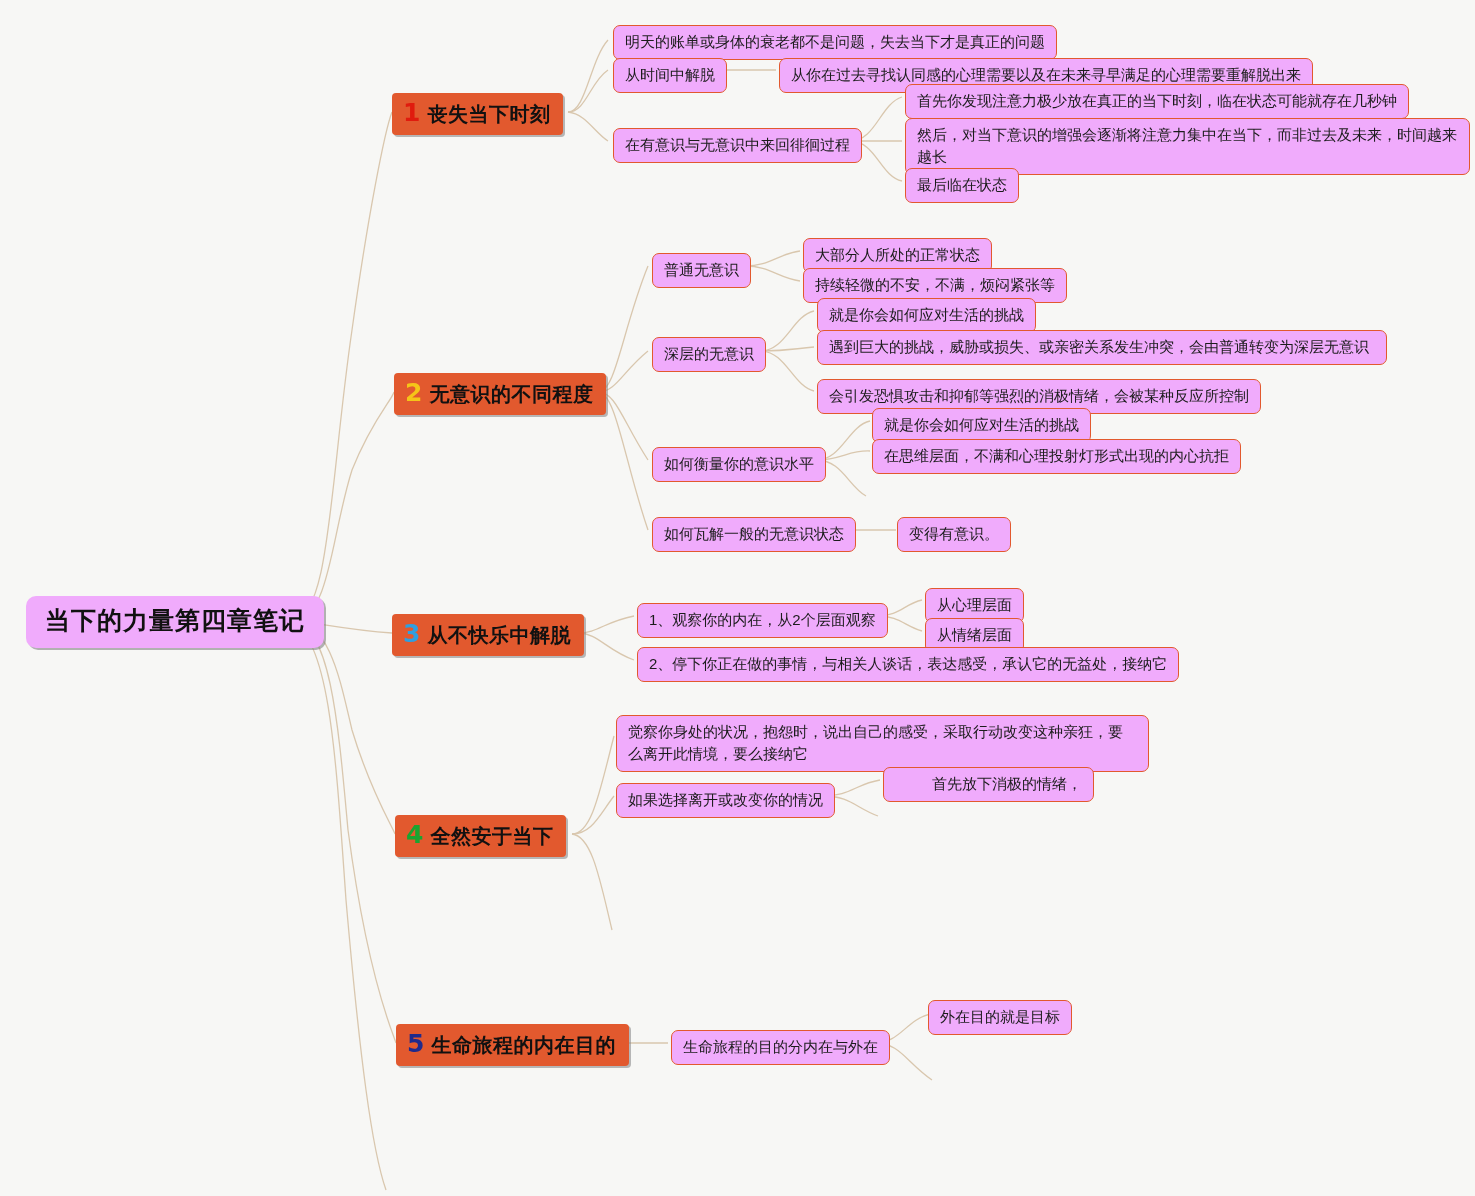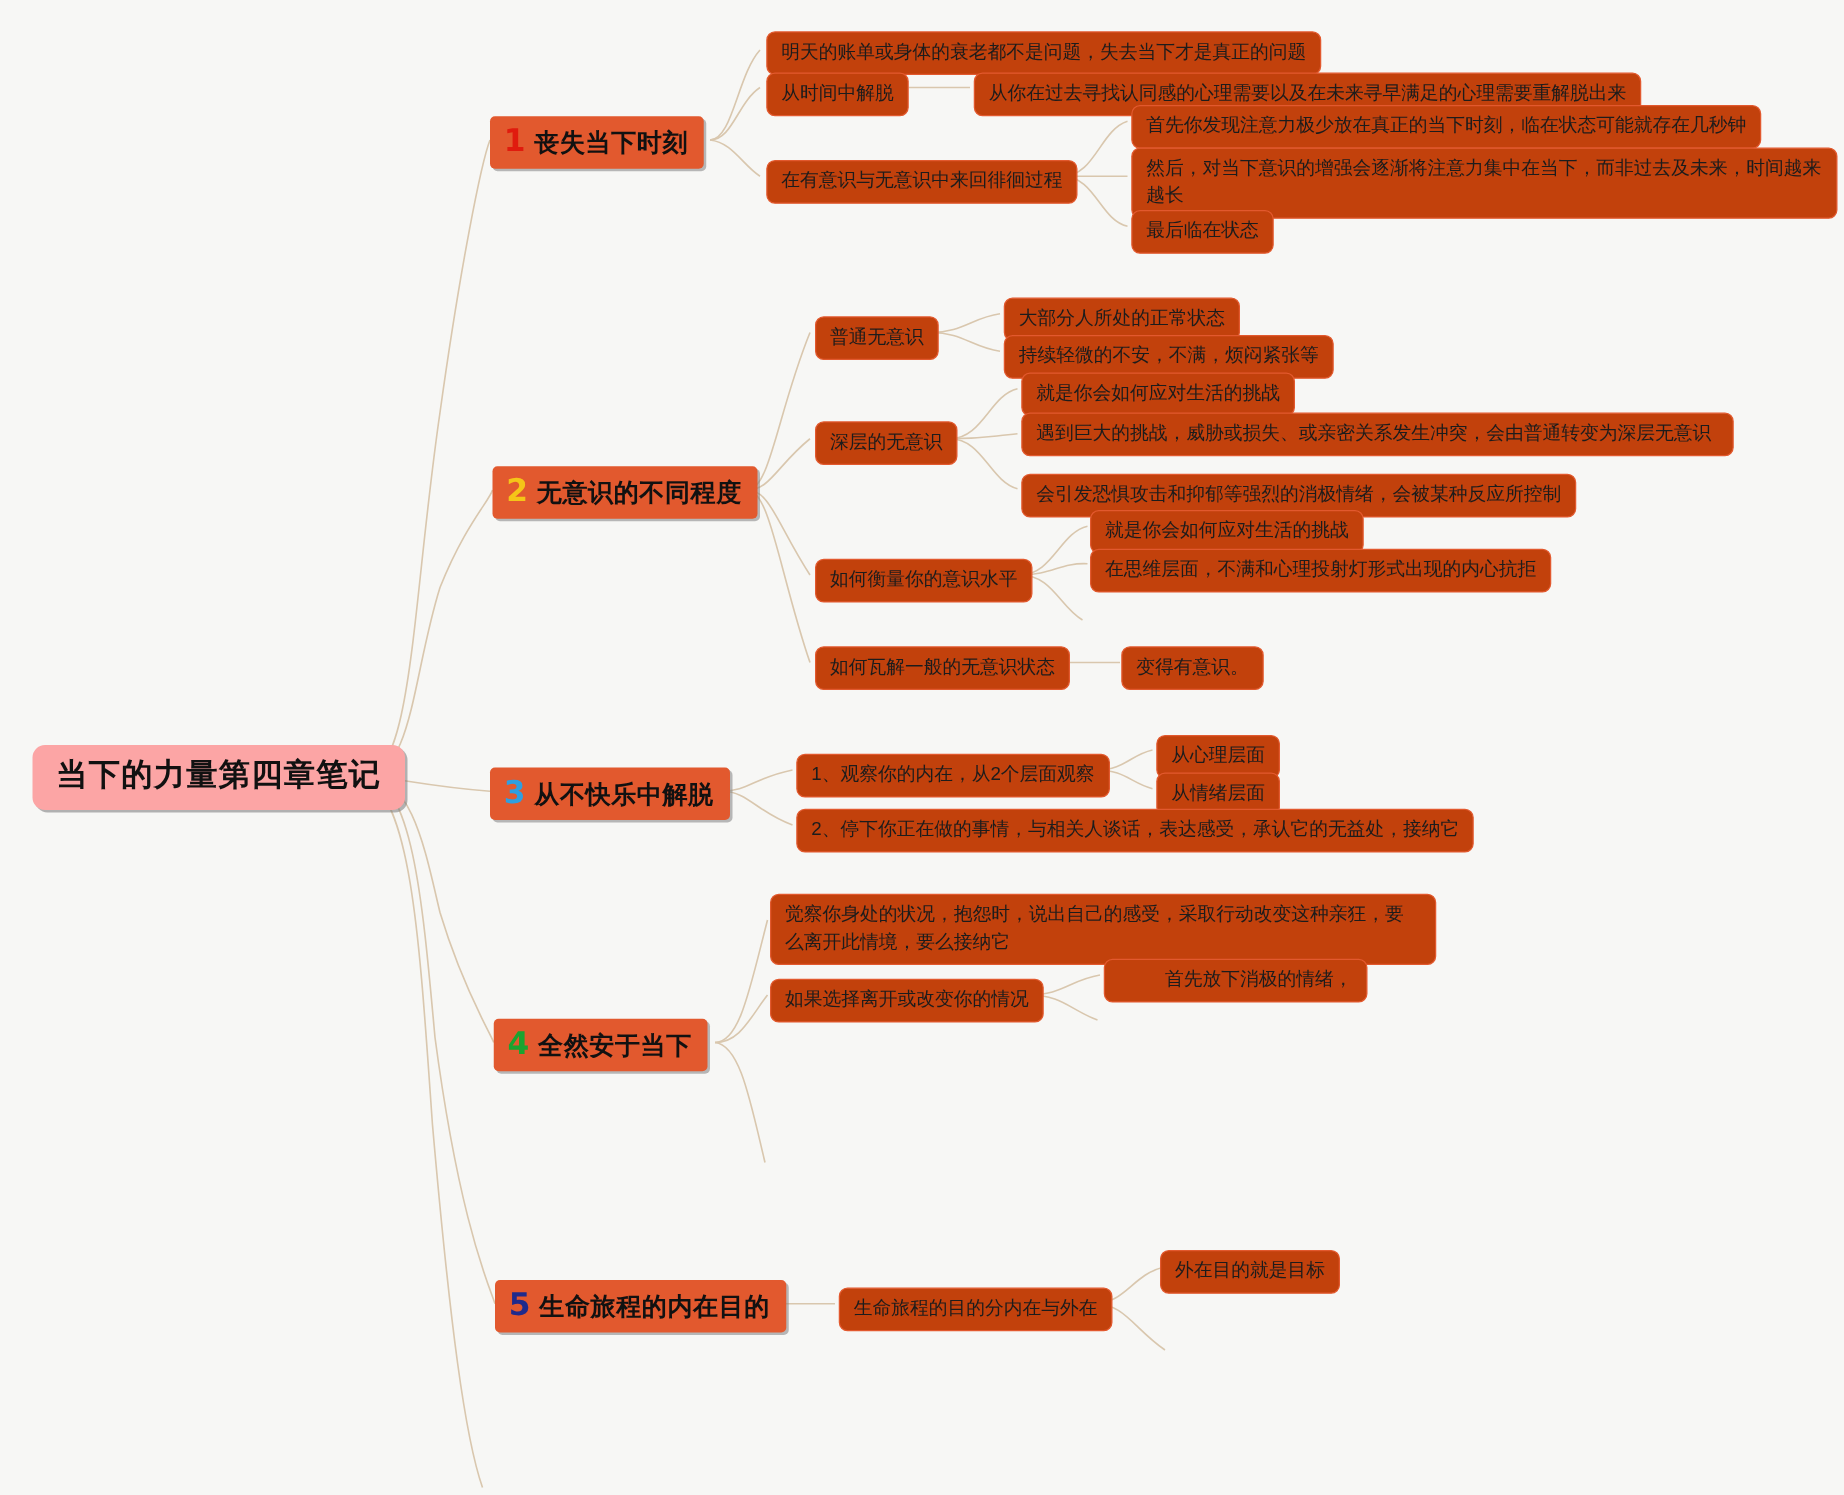--- a/index.html
+++ b/index.html
@@ -23,21 +23,21 @@
     position: absolute;
     left: 0; top: 0;
     width: 1475px;
     height: 1196px;
     pointer-events: none;
   }
 
   
   .root-node {
     position: absolute;
-    background: #fca5a5;
+    background: #f0abfc;
     color: #111111;
     border-radius: 10px;
     box-shadow: 2px 2px 0 rgba(120,120,120,0.55);
     font-size: 25px;
     font-weight: bold;
     letter-spacing: 1px;
     padding: 11px 19px 13px 19px;
     white-space: nowrap;
     line-height: 1.1;
   }
@@ -63,21 +63,21 @@
   .branch-label {
     font-size: 20px;
     font-weight: bold;
     color: #111111;
     letter-spacing: 0.5px;
   }
 
   
   .topic {
     position: absolute;
-    background: #c2410c;
+    background: #f0abfc;
     border: 1.4px solid #e8917a;
     border-radius: 7px;
     font-size: 15px;
     line-height: 1.45;
     color: #1c1c1c;
     padding: 5px 11px 6px 11px;
     box-sizing: border-box;
   }
   .topic.strong {
     border-color: #e2592e;

